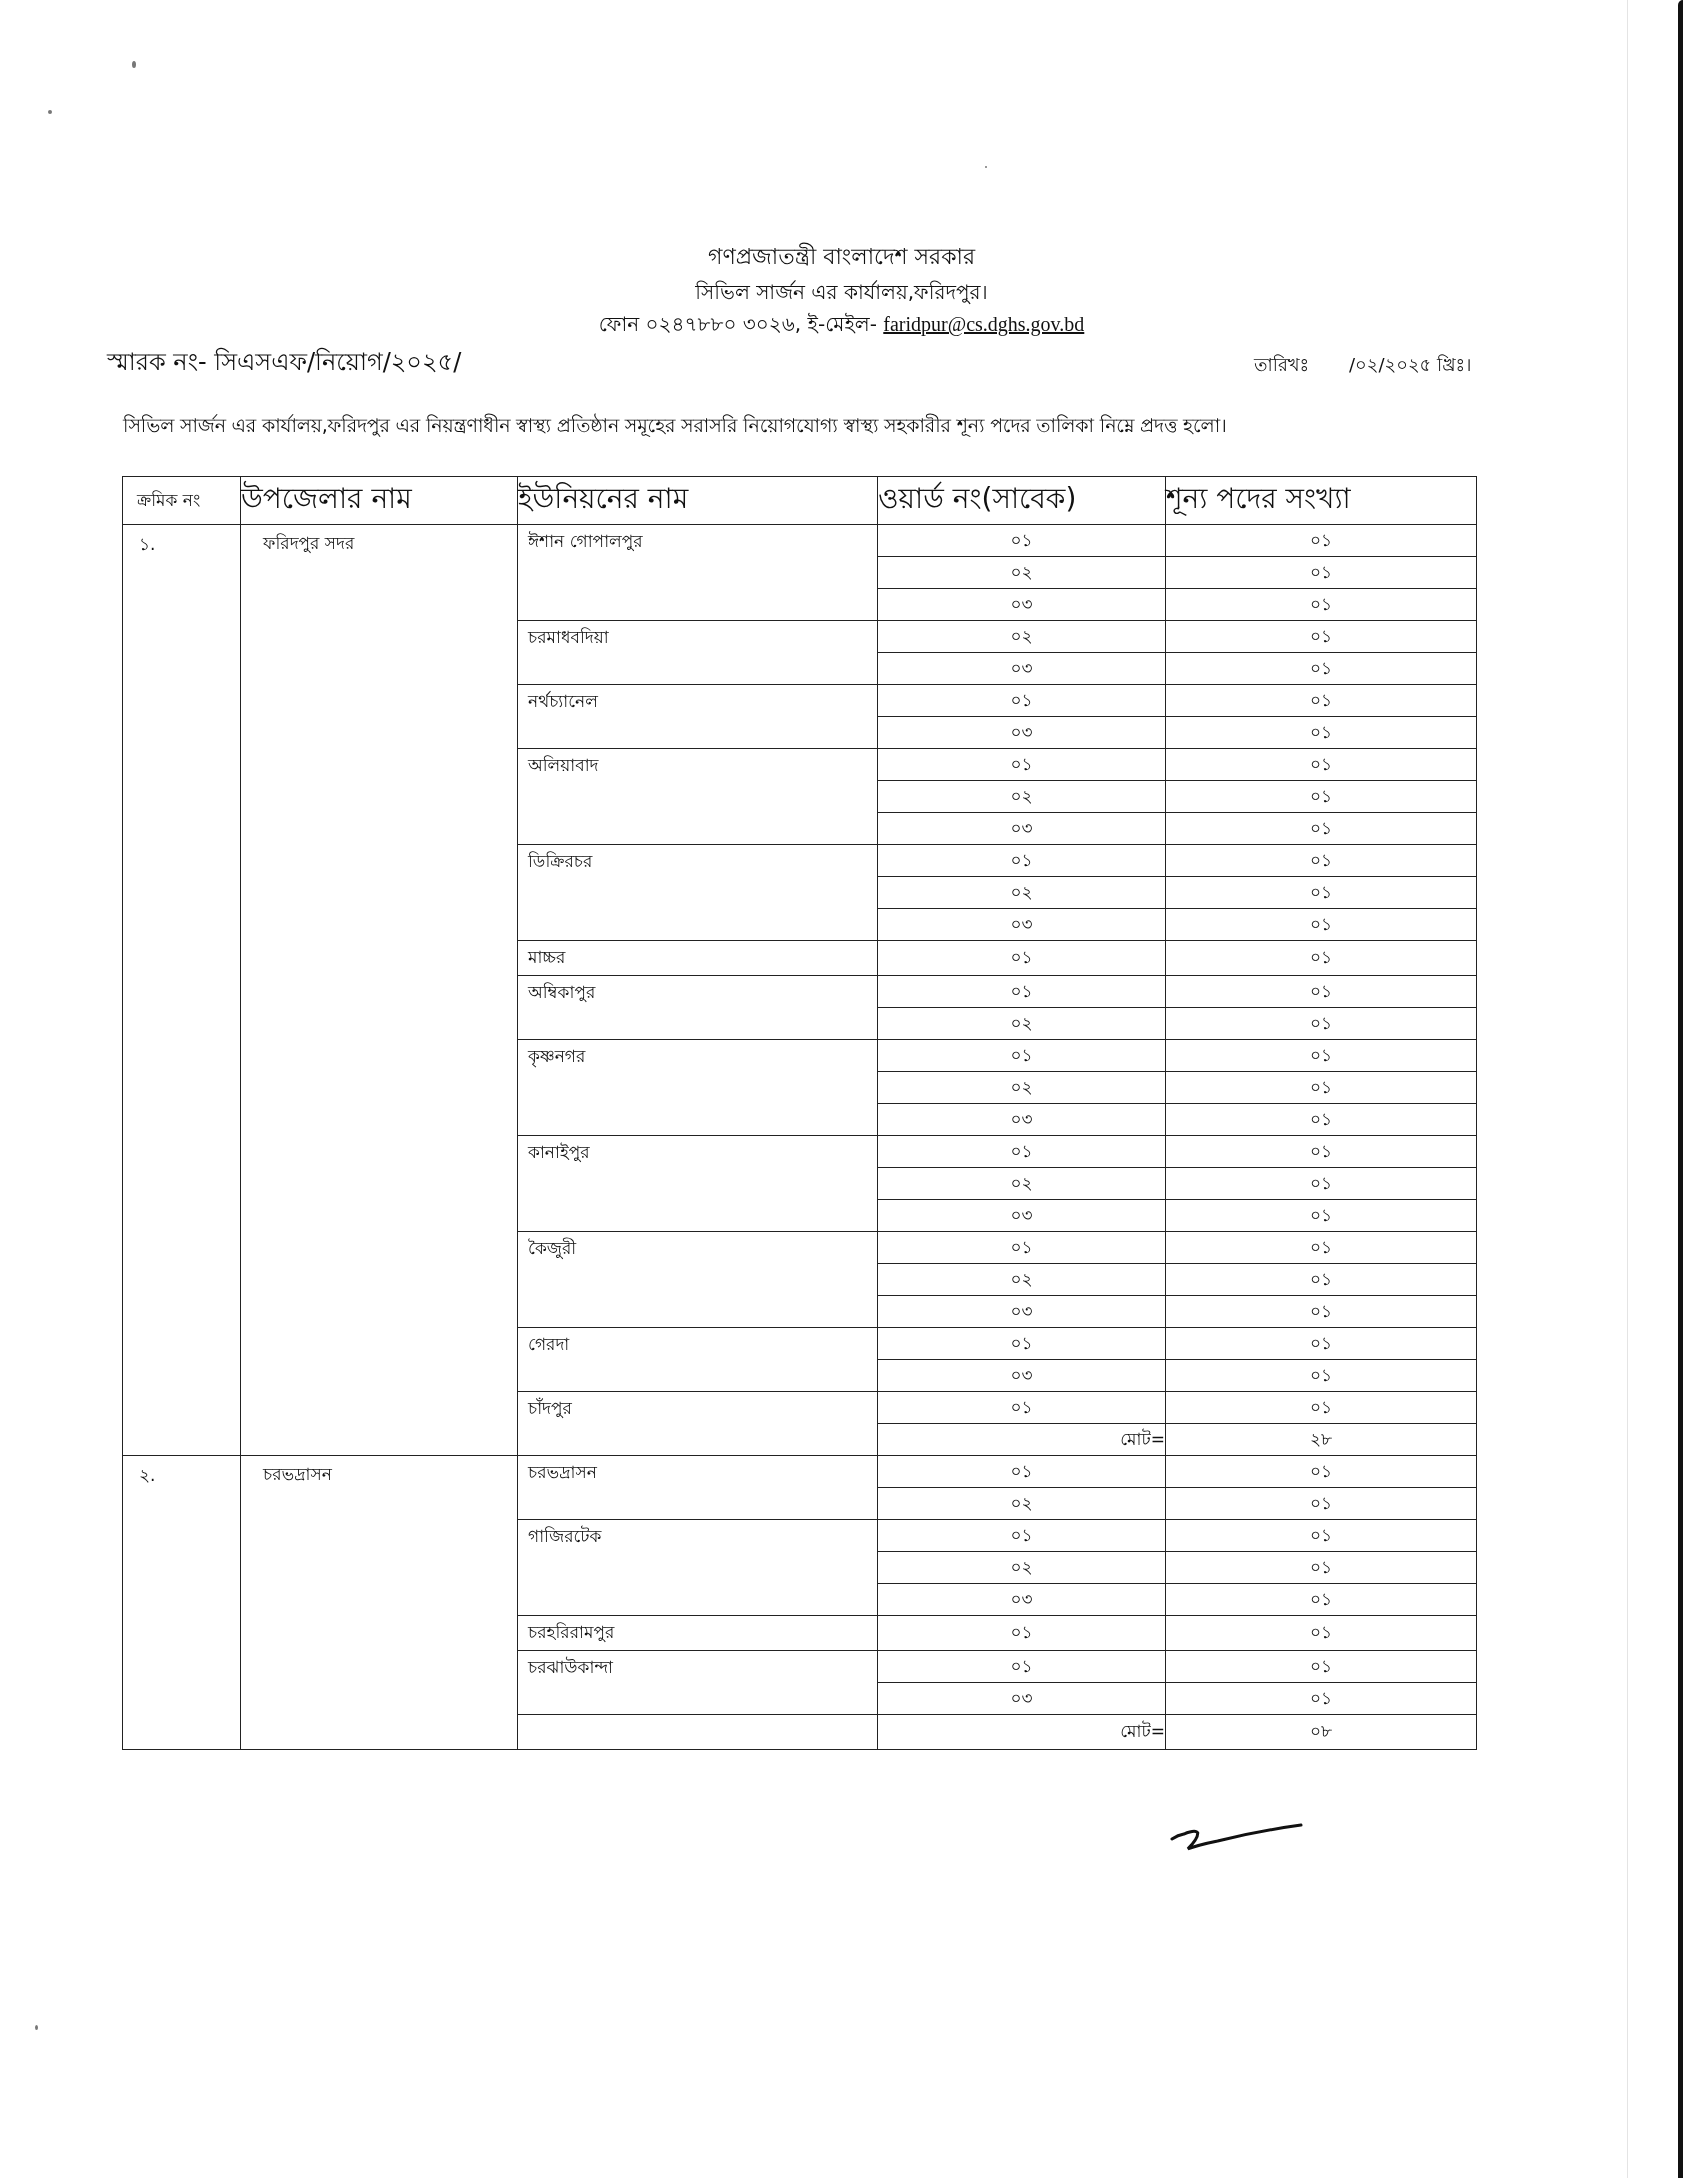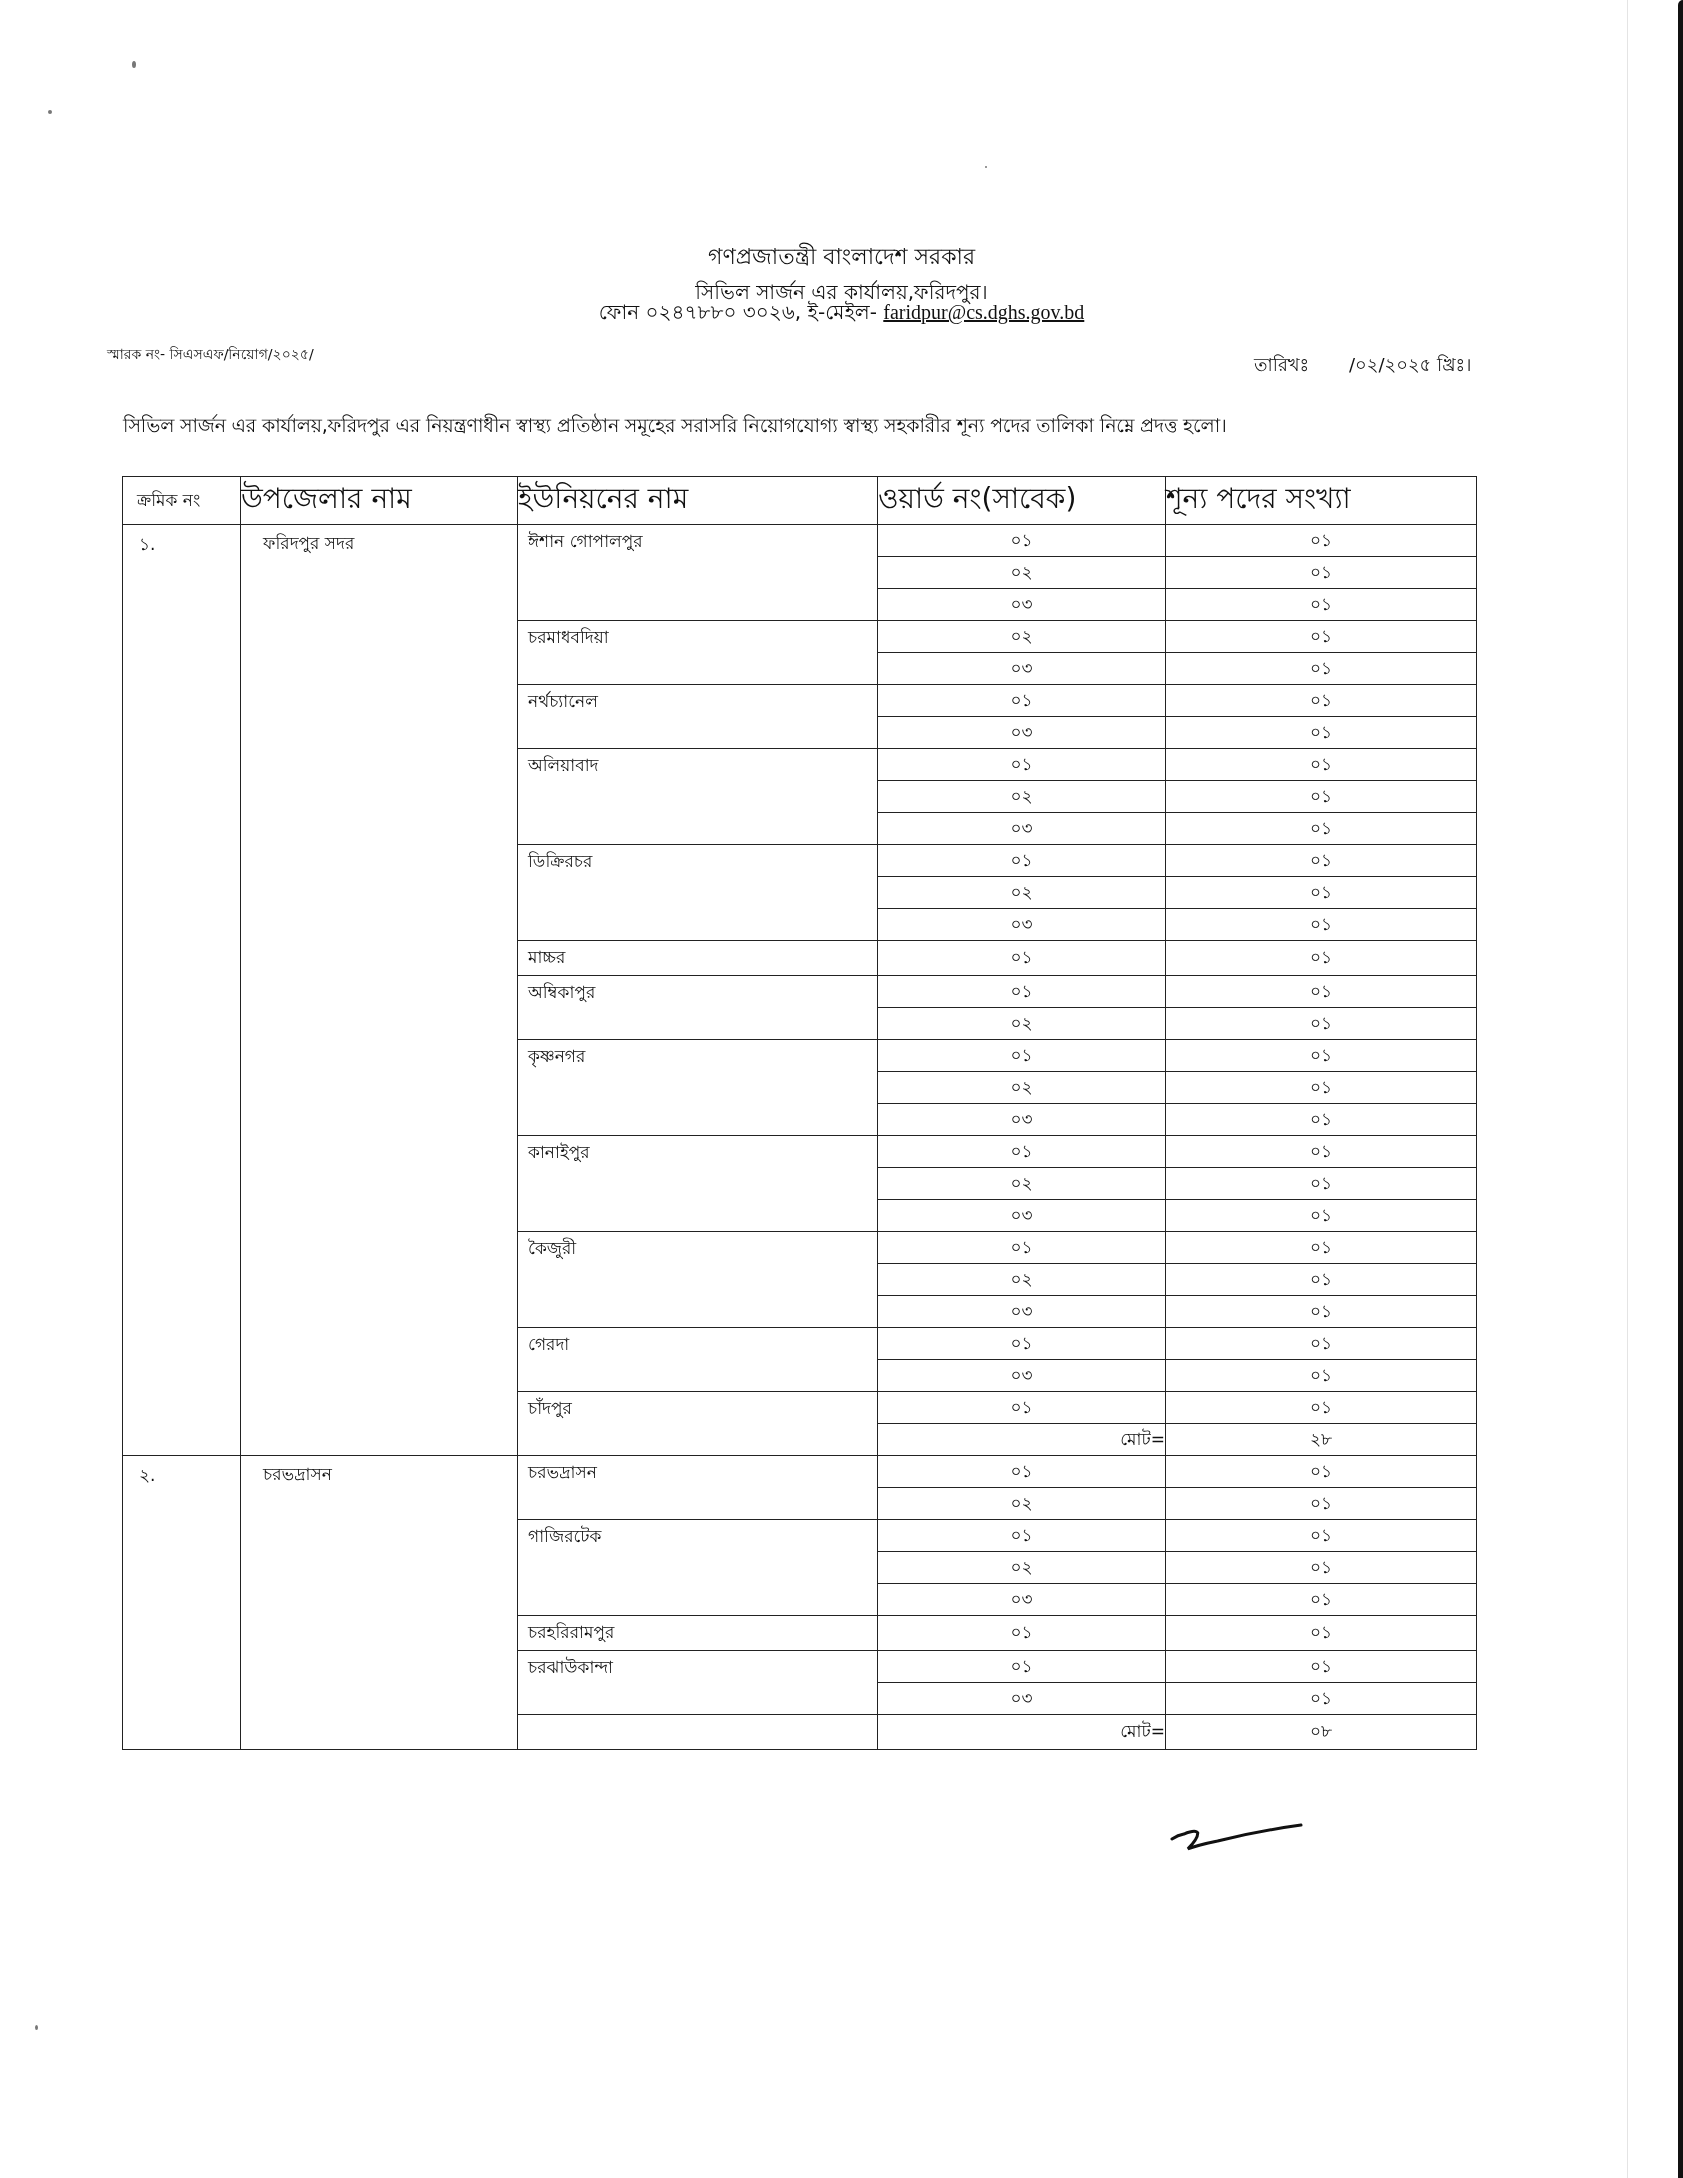--- a/index.html
+++ b/index.html
@@ -14,25 +14,25 @@
   .scan-line {
     position: absolute; top: 0; left: 1627px; width: 1px; height: 2178px; background: #e4e4e4;
   }
   .speck { position: absolute; background: #777; border-radius: 50%; }
 
   .header-block {
     position: absolute; left: 0; width: 1683px; top: 246px; text-align: center;
   }
   .header-line { display: block; line-height: 1.0; white-space: nowrap; }
   .gov-title { font-size: 22px; margin-bottom: 14px; }
-  .office-title { font-size: 20px; }
+  .office-title { font-size: 20px; margin-bottom: 12px; }
   .contact-line { font-size: 20px; }
   .email-link { font-family: "Liberation Serif", "DejaVu Serif", serif; font-size: 20px; text-decoration: underline; color: #111; }
 
-  .memo-no { position: absolute; left: 107px; top: 343px; font-size: 14px; white-space: nowrap; }
+  .memo-no { position: absolute; left: 107px; top: 343px; font-size: 24px; white-space: nowrap; }
   .date-line { position: absolute; left: 1254px; top: 351px; font-size: 18px; white-space: nowrap; }
   .date-label { margin-right: 34px; }
 
   .intro-text {
     position: absolute; left: 123px; top: 411px; font-size: 19px; white-space: nowrap; letter-spacing: -0.2px;
   }
 
   table.vacancy {
     position: absolute; left: 122px; top: 476px; width: 1354px;
     border-collapse: collapse; table-layout: fixed;

